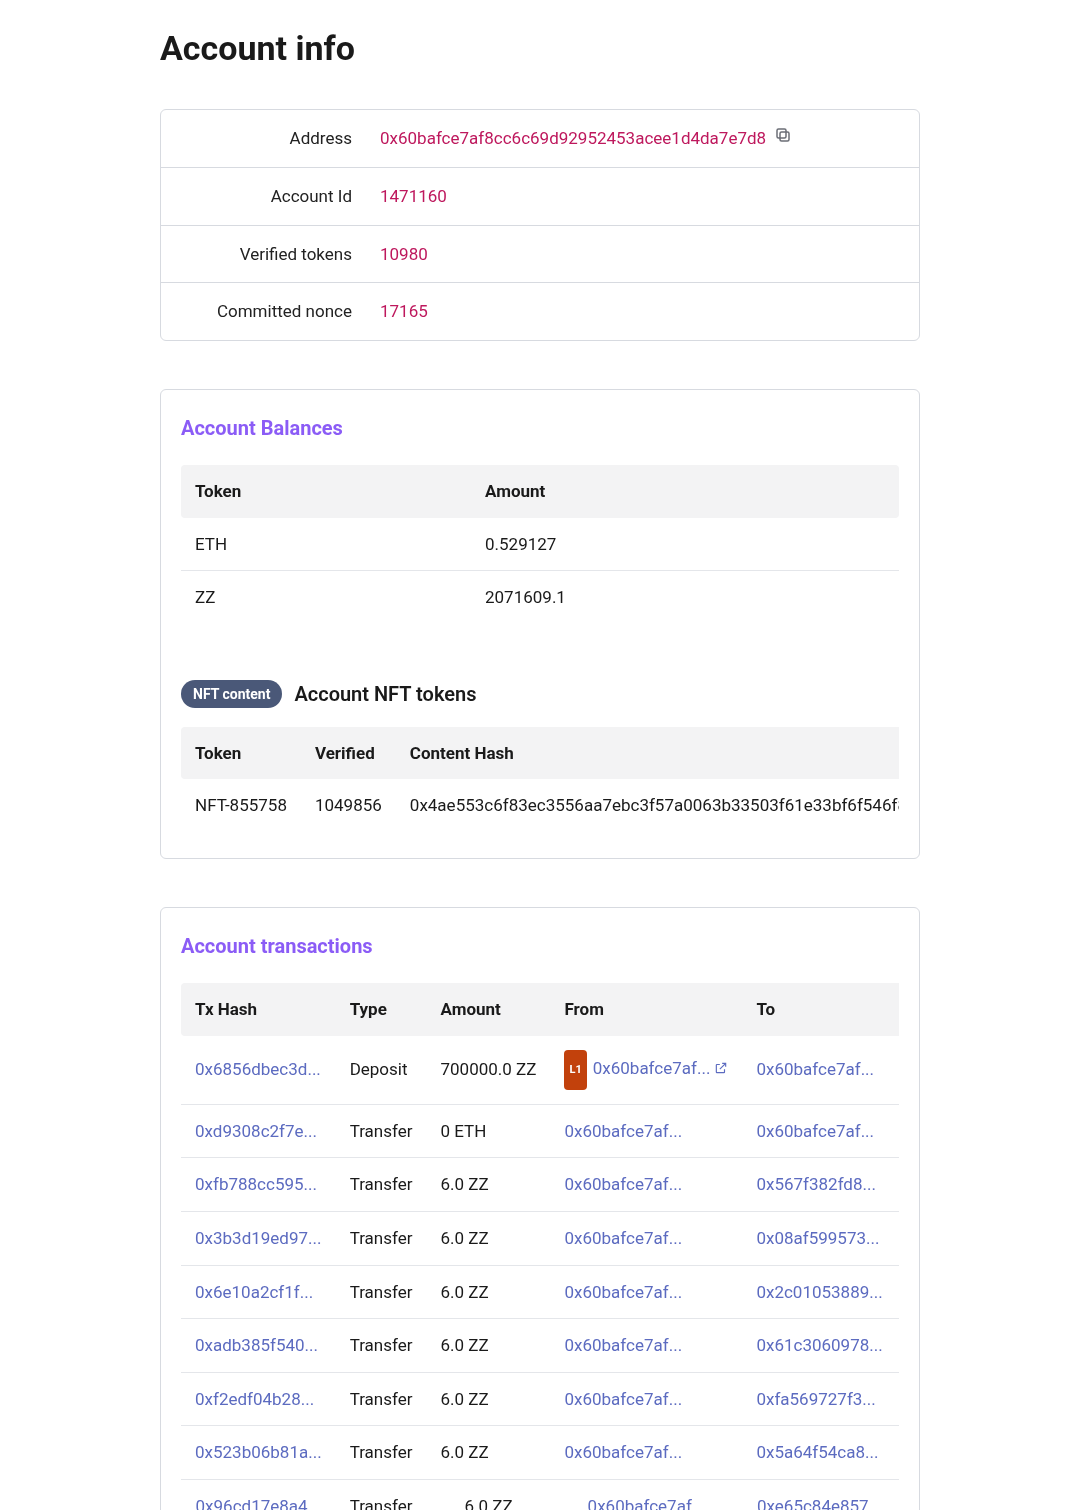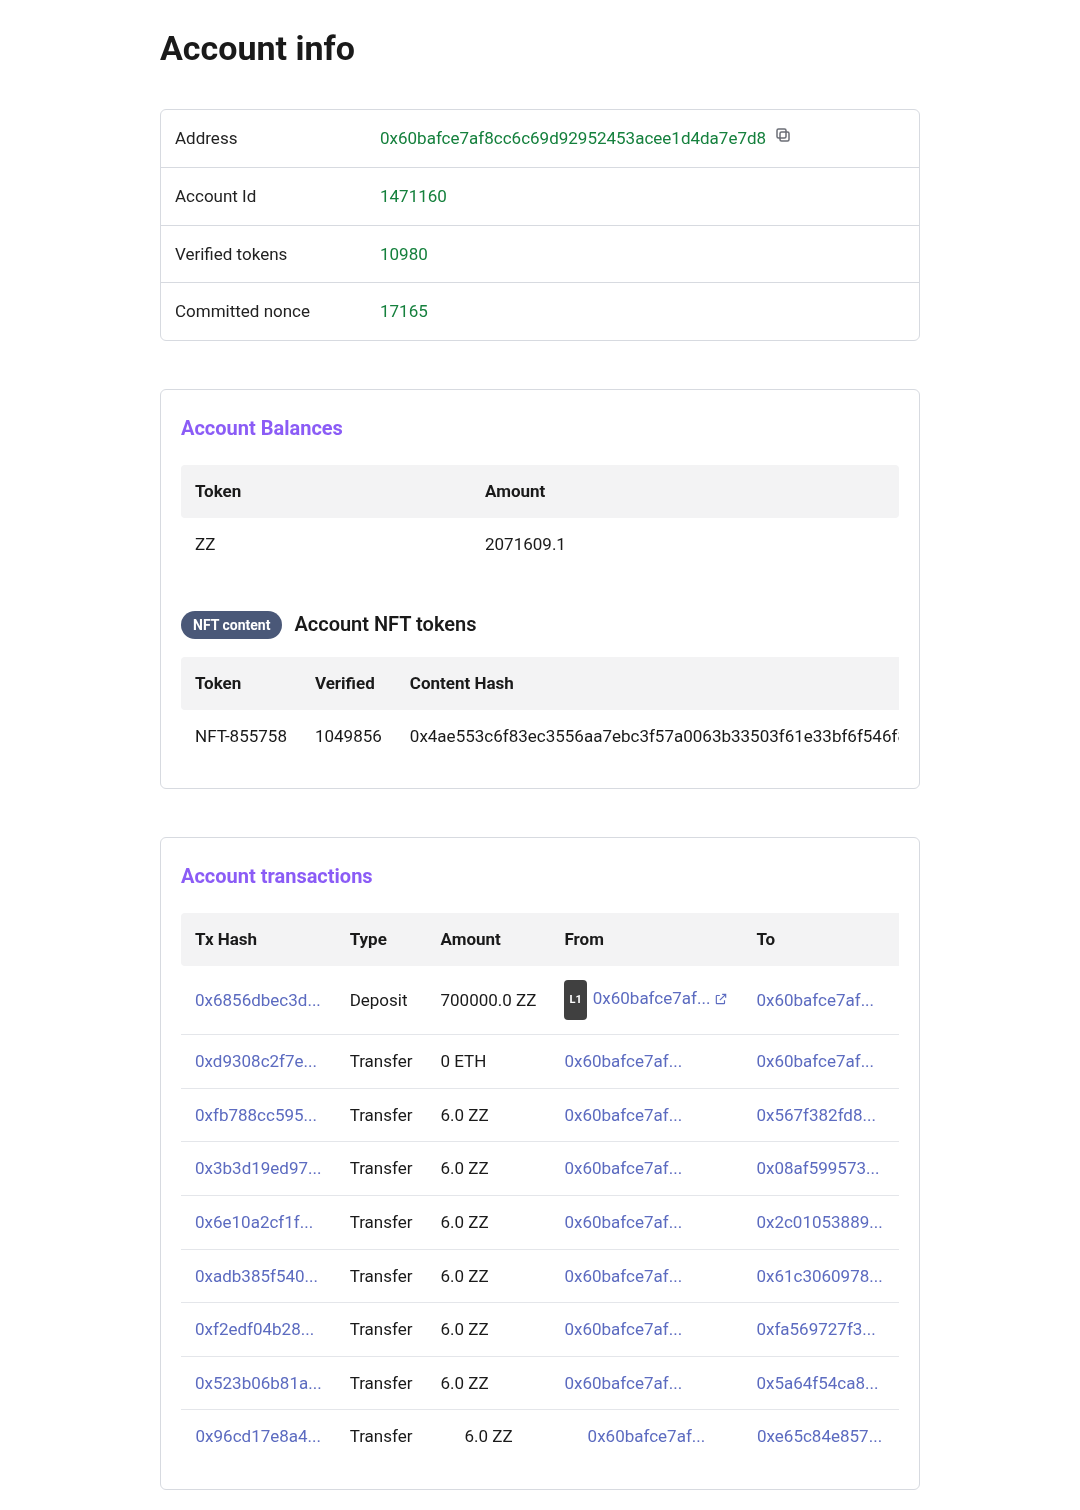--- a/index.html
+++ b/index.html
@@ -6,25 +6,25 @@
   body {
     font-family: -apple-system, BlinkMacSystemFont, "Segoe UI", Roboto, sans-serif;
     background: #fff;
     color: #1a1a1a;
     font-size: 17px;
     line-height: 1.45;
     padding-bottom: 40px;
   }
   .container { width: 1080px; margin: 0; padding: 0 160px; }
   h1 { font-size: 34px; font-weight: 700; margin: 24px 0 36px; }
-  .info-table { border: 1px solid #d7dae0; border-radius: 6px; overflow: hidden; }
+  .info-table { border: 1px solid #d7dae0; border-radius: 6px; overflow: hidden; text-align: right; }
   .info-row { display: flex; border-top: 1px solid #d7dae0; }
   .info-row:first-child { border-top: none; }
   .info-label { width: 205px; padding: 16px 14px; color: #222; }
-  .info-value { flex: 1; padding: 16px 14px; color: #15803d; display: flex; align-items: center; gap: 8px; }
+  .info-value { flex: 1; padding: 16px 14px; color: #be185d; display: flex; align-items: center; gap: 8px; }
   .copy-icon svg { width: 18px; height: 18px; stroke: #6b6e76; fill: none; }
   .panel {
     border: 1px solid #d7dae0;
     border-radius: 6px;
     margin-top: 48px;
     padding: 24px 20px 26px;
   }
   .panel-title { font-size: 20px; font-weight: 700; color: #8b5cf6; margin-bottom: 22px; }
   .balances-head {
     display: flex;
@@ -37,21 +37,21 @@
   .balances-head .col-amount { flex: 1; }
   .balances-row {
     display: flex;
     padding: 14px 14px;
     border-bottom: 1px solid #e4e6ea;
   }
   .balances-row:last-of-type { border-bottom: none; }
   .balances-row .col-token { width: 290px; }
   .balances-row .col-amount { flex: 1; }
 
-  .nft-header { display: flex; align-items: flex-end; gap: 12px; margin-top: 40px; margin-bottom: 18px; }
+  .nft-header { display: flex; align-items: center; gap: 12px; margin-top: 56px; margin-bottom: 18px; }
   .nft-badge {
     background: #4a5878;
     color: #fff;
     font-size: 14px;
     font-weight: 700;
     padding: 4px 12px;
     border-radius: 14px;
   }
   .nft-title { font-size: 20px; font-weight: 600; }
 
@@ -74,21 +74,21 @@
     padding: 14px 14px;
     border-bottom: 1px solid #e4e6ea;
     white-space: nowrap;
   }
   tbody tr:last-child td { border-bottom: none; text-align: center; }
   .link { color: #5c6bc0; }
   .l1-chip {
     display: inline-flex;
     align-items: center;
     justify-content: center;
-    background: #404040;
+    background: #c2410c;
     color: #fff;
     font-size: 11px;
     font-weight: 700;
     border-radius: 4px;
     padding: 12px 5px;
     margin-right: 6px;
     vertical-align: middle;
   }
   .ext-icon { margin-left: 4px; vertical-align: middle; }
   .ext-icon svg { width: 14px; height: 14px; stroke: #5c6bc0; fill: none; }
@@ -130,20 +130,24 @@
   </div>
 
   <div class="panel">
     <div class="panel-title">Account Balances</div>
 
     <div class="balances-head">
       <div class="col-token">Token</div>
       <div class="col-amount">Amount</div>
     </div>
     <div id="balances-body">
+        <div class="balances-row">
+          <div class="col-token">ETH</div>
+          <div class="col-amount">0.529127</div>
+        </div>
         <div class="balances-row">
           <div class="col-token">ZZ</div>
           <div class="col-amount">2071609.1</div>
         </div>
       </div>
 
     <div class="nft-header">
       <span class="nft-badge">NFT content</span>
       <span class="nft-title">Account NFT tokens</span>
     </div>

